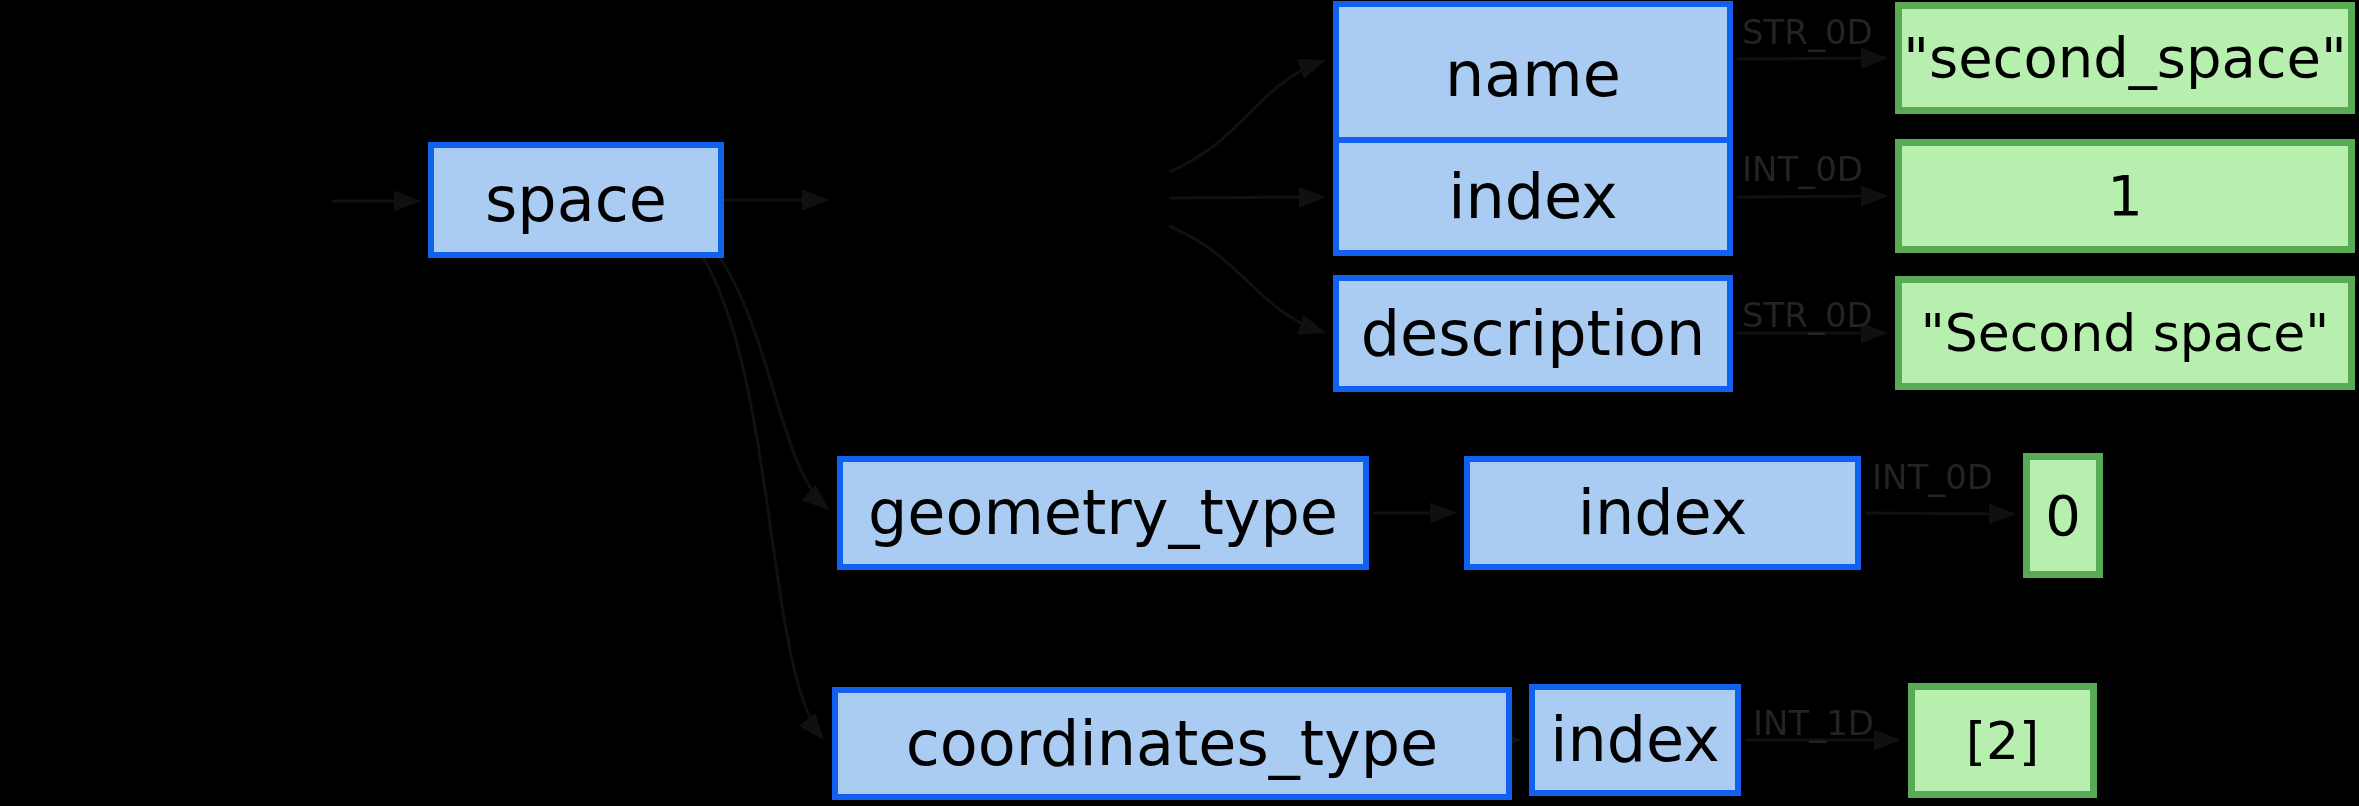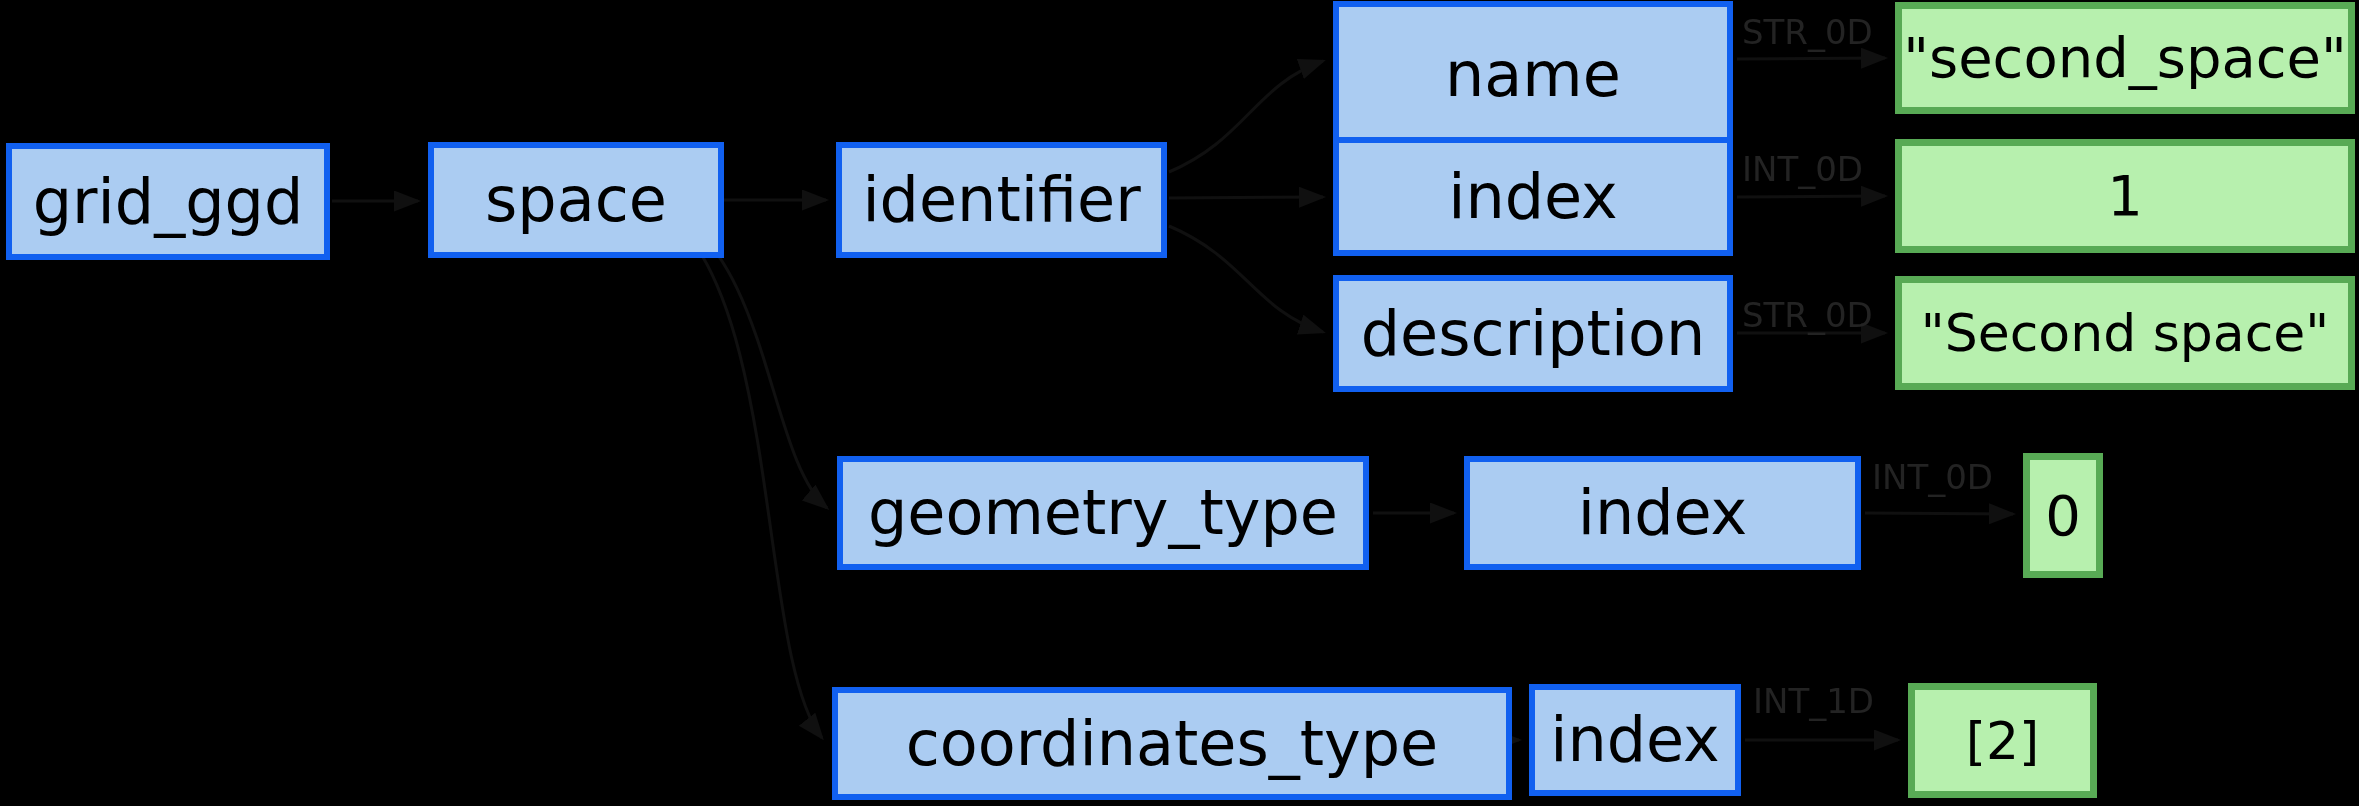--- a/index.html
+++ b/index.html
@@ -65,25 +65,23 @@
       <path d="M 1737 59 L 1885 58"></path>
       <path d="M 1737 197 L 1885 196"></path>
       <path d="M 1737 333 L 1885 333"></path>
       <path d="M 1373 513 L 1454 513"></path>
       <path d="M 1865 513 L 2013 514"></path>
       <path d="M 1437 740 L 1519 740"></path>
       <path d="M 1745 740 L 1898 740"></path>
     </g>
   </svg>
 
-  <div class="node" style="left:6px;top:143px;width:324px;height:117px">grid_ggd</div>
 
   <div class="node" style="left:428px;top:142px;width:296px;height:116px">space</div>
 
-  <div class="node" style="left:836px;top:142px;width:331px;height:116px">identifier</div>
 
   <div class="node" style="left:1333px;top:1px;width:400px;height:148px">name</div>
 
   <div class="node" style="left:1333px;top:137px;width:400px;height:119px">index</div>
 
   <div class="node" style="left:1333px;top:275px;width:400px;height:117px">description</div>
 
   <div class="node" style="left:837px;top:456px;width:532px;height:114px">geometry_type</div>
 
   <div class="node" style="left:1464px;top:456px;width:397px;height:114px">index</div>
@@ -93,21 +91,21 @@
   <div class="node" style="left:1529px;top:684px;width:212px;height:112px">index</div>
 
   <div class="edge-label" style="left:1742px;top:11px">STR_0D</div>
 
   <div class="edge-label" style="left:1742px;top:148px">INT_0D</div>
 
   <div class="edge-label" style="left:1742px;top:294px">STR_0D</div>
 
   <div class="edge-label" style="left:1872px;top:456px">INT_0D</div>
 
-  <div class="edge-label" style="left:1753px;top:680px">INT_1D</div>
+  <div class="edge-label" style="left:1753px;top:702px">INT_1D</div>
 
   <div class="value" style="left:1895px;top:2px;width:460px;height:112px">"second_space"</div>
 
   <div class="value" style="left:1895px;top:139px;width:460px;height:114px">1</div>
 
   <div class="value" style="left:1895px;top:276px;width:460px;height:114px;font-size:52px">"Second space"</div>
 
   <div class="value" style="left:2023px;top:453px;width:80px;height:125px">0</div>
 
   <div class="value" style="left:1908px;top:683px;width:189px;height:115px;font-size:52px">[2]</div>

